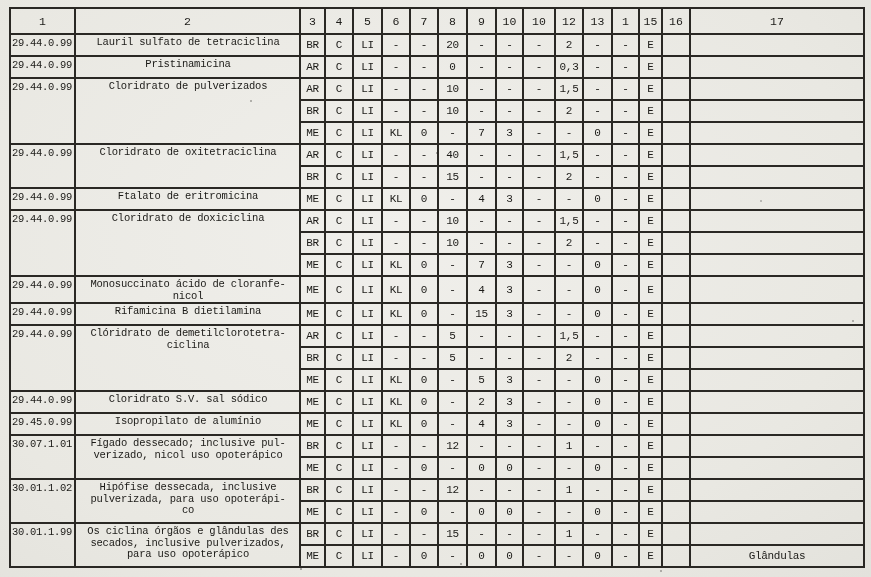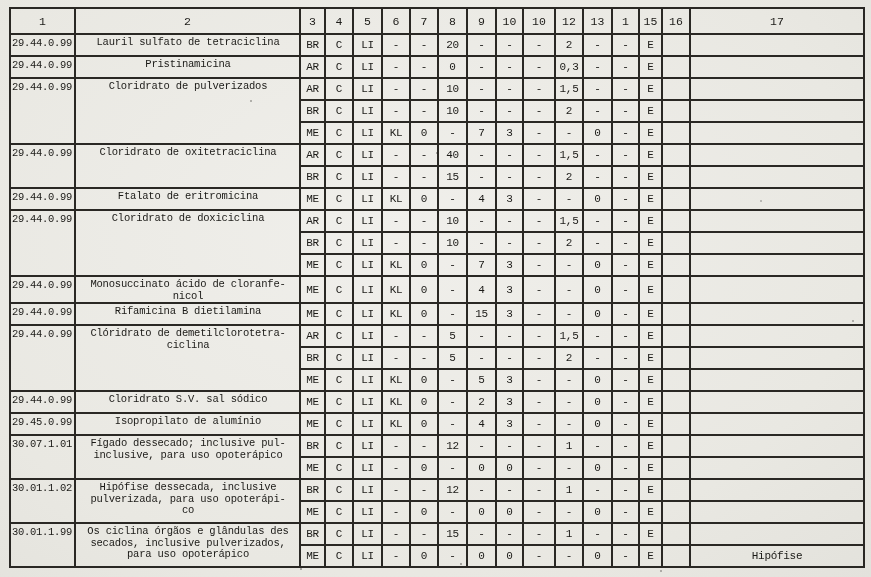--- a/index.html
+++ b/index.html
@@ -456,21 +456,21 @@
           <td class="val">-</td>
           <td class="val">0</td>
           <td class="val">-</td>
           <td class="val">E</td>
           <td class="val"></td>
           <td class="val"></td>
         </tr>
         <tr>
           <td class="code" rowspan="2">30.07.1.01</td>
           <td class="desc" rowspan="2">Fígado dessecado; inclusive pul-
-inclusive, para uso opoterápico</td>
+verizado, nicol uso opoterápico</td>
           <td class="val">BR</td>
           <td class="val">C</td>
           <td class="val">LI</td>
           <td class="val">-</td>
           <td class="val">-</td>
           <td class="val">12</td>
           <td class="val">-</td>
           <td class="val">-</td>
           <td class="val">-</td>
           <td class="val">1</td>
@@ -564,18 +564,18 @@
           <td class="val">0</td>
           <td class="val">-</td>
           <td class="val">0</td>
           <td class="val">0</td>
           <td class="val">-</td>
           <td class="val">-</td>
           <td class="val">0</td>
           <td class="val">-</td>
           <td class="val">E</td>
           <td class="val"></td>
-          <td class="val">Hipófise</td>
+          <td class="val">Glândulas</td>
         </tr>
       </tbody>
   </table>
   <div class="specks"></div>
 </div>
 
 </body></html>

